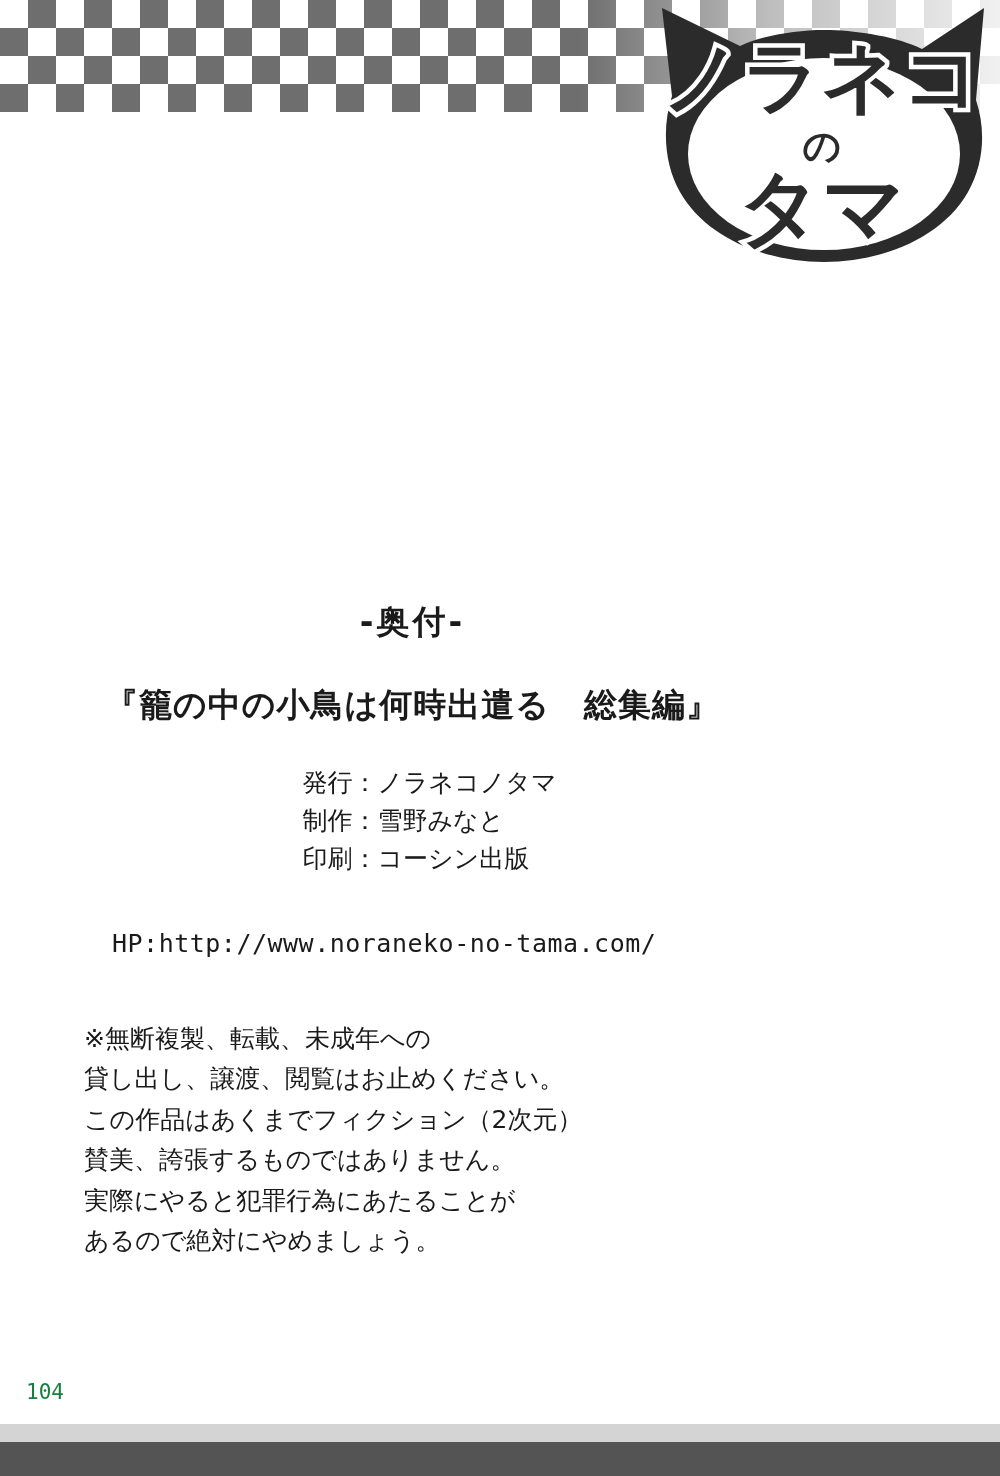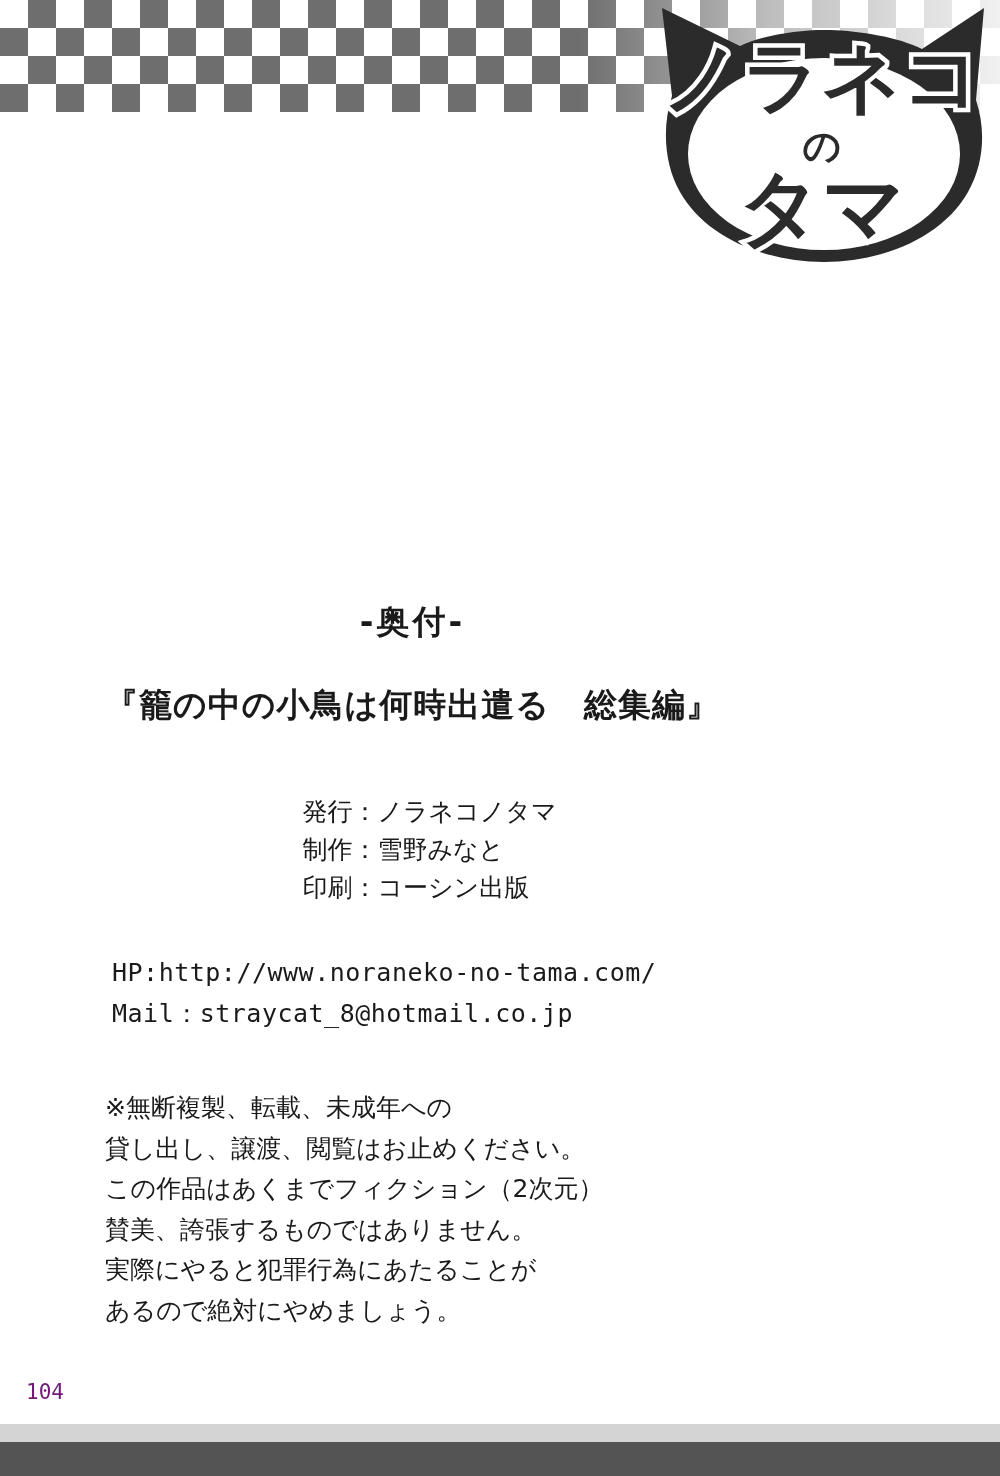--- a/index.html
+++ b/index.html
@@ -61,59 +61,59 @@
   .colophon-heading {
     font-size: 33px;
     font-weight: bold;
     letter-spacing: 3px;
     margin: 0 0 38px 0;
   }
   .colophon-title {
     font-size: 33px;
     font-weight: bold;
     letter-spacing: 1px;
-    margin: 0 0 56px 0;
+    margin: 0 0 35px 0;
   }
 
   .credits {
     display: inline-block;
     text-align: left;
     font-size: 25px;
     line-height: 1.52;
-    margin: 9px 0 0 34px;
+    margin: 1px 0 0 34px;
   }
   .credits div { white-space: pre; }
 
   .contact {
     margin-top: 46px;
     display: block;
     text-align: left;
     font-size: 25px;
     line-height: 1.62;
     font-family: "DejaVu Sans Mono", monospace;
     padding-left: 112px;
     letter-spacing: 0.5px;
   }
 
   .notice {
     margin-top: 54px;
     display: block;
     text-align: left;
     font-size: 25px;
     line-height: 1.62;
-    padding-left: 105px;
+    padding-left: 84px;
   }
 
   
   .page-number {
     position: absolute;
     left: 26px;
     bottom: 72px;
     font-size: 21px;
-    color: #701a75;
+    color: #15803d;
     font-family: "DejaVu Sans Mono", monospace;
   }
   .footer-bar-light {
     position: absolute;
     left: 0;
     bottom: 34px;
     width: 1000px;
     height: 18px;
     background: #d4d4d4;
   }
@@ -159,21 +159,20 @@
   <div class="colophon-title">『籠の中の小鳥は何時出遣る　総集編』</div>
 
   <div class="credits">
     <div>発行：ノラネコノタマ</div>
     <div>制作：雪野みなと</div>
     <div>印刷：コーシン出版</div>
   </div>
 
   <div class="contact">
     <div>HP:http://www.noraneko-no-tama.com/</div>
-    <div>Mail：straycat_8@hotmail.co.jp</div>
   </div>
 
   <div class="notice">
     <div>※無断複製、転載、未成年への</div>
     <div>貸し出し、譲渡、閲覧はお止めください。</div>
     <div>この作品はあくまでフィクション（2次元）</div>
     <div>賛美、誇張するものではありません。</div>
     <div>実際にやると犯罪行為にあたることが</div>
     <div>あるので絶対にやめましょう。</div>
   </div>

